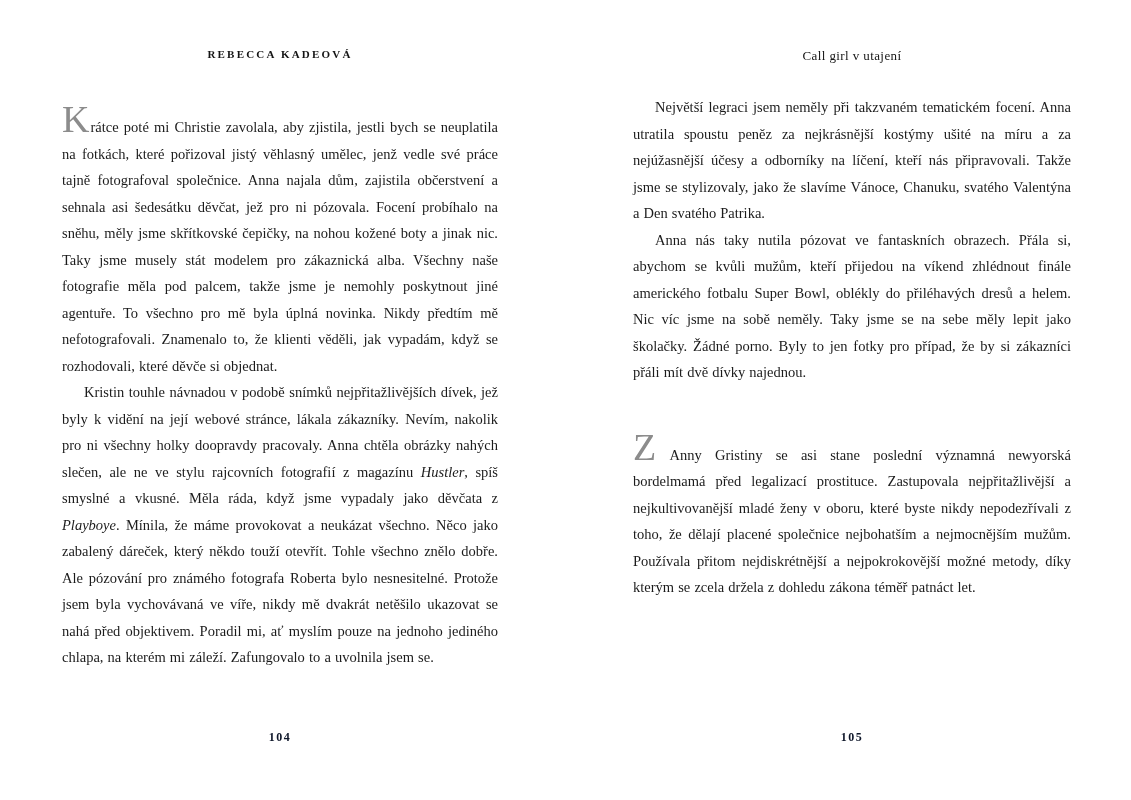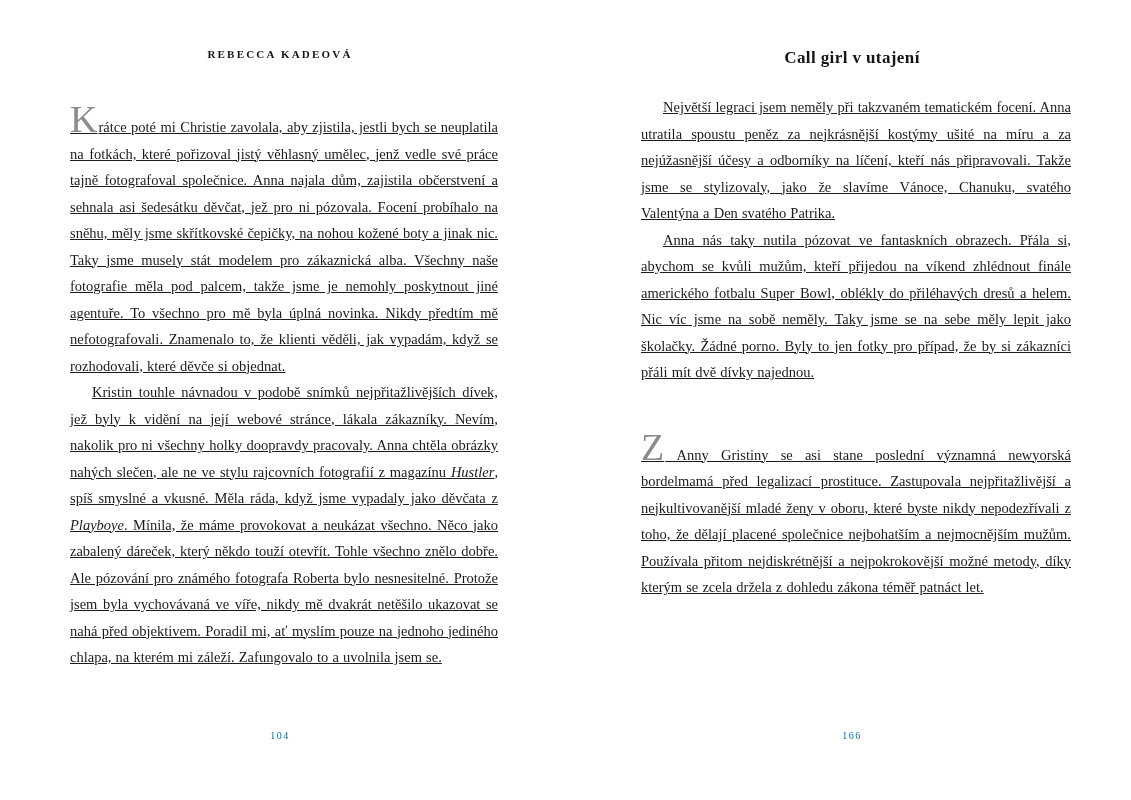--- a/index.html
+++ b/index.html
@@ -27,34 +27,33 @@
     width: 100%;
     text-align: center;
     color: #151515;
   }
   .page.left .running-head {
     font-size: 11px;
     font-weight: 700;
     letter-spacing: 2.2px;
   }
   .page.right .running-head {
-    font-size: 17px;
-    font-weight: 700;
+    font-size: 13px;
+    font-weight: 400;
     letter-spacing: 0.4px;
   }
 
   .body-text {
     position: absolute;
-    left: 8px;
+    left: 0;
     right: 0;
     text-align: justify;
     font-size: 14.5px;
     line-height: 26.5px;
     word-spacing: 0.5px;
-    text-decoration: underline;
   }
   .page.left  .body-text { top: 114px; }
   .page.right .body-text { top: 94px; }
 
   .body-text p { margin: 0; padding: 0; }
   .body-text p.indent { text-indent: 22px; }
   .body-text p.section-break { margin-top: 56px; }
 
   .initial {
     font-size: 38px;
@@ -63,23 +62,24 @@
     margin-right: 1px;
   }
   em { font-style: italic; }
 
   .folio {
     position: absolute;
     top: 730px;
     left: 0;
     width: 100%;
     text-align: center;
-    font-size: 10px;
+    font-size: 12px;
     letter-spacing: 1.5px;
-    color: #0369a1;
+    color: #0f172a;
+    font-weight: bold;
   }
 </style>
 </head>
 <body>
 
 <div class="page left">
   <div class="running-head">REBECCA KADEOVÁ</div>
   <div class="body-text">
       <p><span class="initial">K</span>rátce poté mi Christie zavolala, aby zjistila, jestli bych se neuplatila na fotkách, které pořizoval jistý věhlasný umělec, jenž vedle své práce tajně fotografoval společnice. Anna najala dům, zajistila občerstvení a sehnala asi šedesátku děvčat, jež pro ni pózovala. Focení probíhalo na sněhu, měly jsme skřítkovské čepičky, na nohou kožené boty a jinak nic. Taky jsme musely stát modelem pro zákaznická alba. Všechny naše fotografie měla pod palcem, takže jsme je nemohly poskytnout jiné agentuře. To všechno pro mě byla úplná novinka. Nikdy předtím mě nefotografovali. Znamenalo to, že klienti věděli, jak vypadám, když se rozhodovali, které děvče si objednat.</p>
       <p class="indent">Kristin touhle návnadou v podobě snímků nejpřitažlivějších dívek, jež byly k vidění na její webové stránce, lákala zákazníky. Nevím, nakolik pro ni všechny holky doopravdy pracovaly. Anna chtěla obrázky nahých slečen, ale ne ve stylu rajcovních fotografií z magazínu <em>Hustler</em>, spíš smyslné a vkusné. Měla ráda, když jsme vypadaly jako děvčata z <em>Playboye</em>. Mínila, že máme provokovat a neukázat všechno. Něco jako zabalený dáreček, který někdo touží otevřít. Tohle všechno znělo dobře. Ale pózování pro známého fotografa Roberta bylo nesnesitelné. Protože jsem byla vychovávaná ve víře, nikdy mě dvakrát netěšilo ukazovat se nahá před objektivem. Poradil mi, ať myslím pouze na jednoho jediného chlapa, na kterém mi záleží. Zafungovalo to a uvolnila jsem se.</p>
@@ -87,14 +87,14 @@
   <div class="folio">104</div>
 </div>
 
 <div class="page right">
   <div class="running-head">Call girl v utajení</div>
   <div class="body-text">
       <p class="indent">Největší legraci jsem neměly při takzvaném tematickém focení. Anna utratila spoustu peněz za nejkrásnější kostýmy ušité na míru a za nejúžasnější účesy a odborníky na líčení, kteří nás připravovali. Takže jsme se stylizovaly, jako že slavíme Vánoce, Chanuku, svatého Valentýna a Den svatého Patrika.</p>
       <p class="indent">Anna nás taky nutila pózovat ve fantaskních obrazech. Přála si, abychom se kvůli mužům, kteří přijedou na víkend zhlédnout finále amerického fotbalu Super Bowl, oblékly do přiléhavých dresů a helem. Nic víc jsme na sobě neměly. Taky jsme se na sebe měly lepit jako školačky. Žádné porno. Byly to jen fotky pro případ, že by si zákazníci přáli mít dvě dívky najednou.</p>
       <p class="section-break"><span class="initial">Z</span> Anny Gristiny se asi stane poslední významná newyorská bordelmamá před legalizací prostituce. Zastupovala nejpřitažlivější a nejkultivovanější mladé ženy v oboru, které byste nikdy nepodezřívali z toho, že dělají placené společnice nejbohatším a nejmocnějším mužům. Používala přitom nejdiskrétnější a nejpokrokovější možné metody, díky kterým se zcela držela z dohledu zákona téměř patnáct let.</p>
     </div>
-  <div class="folio">166</div>
+  <div class="folio">105</div>
 </div>
 
 </body></html>

